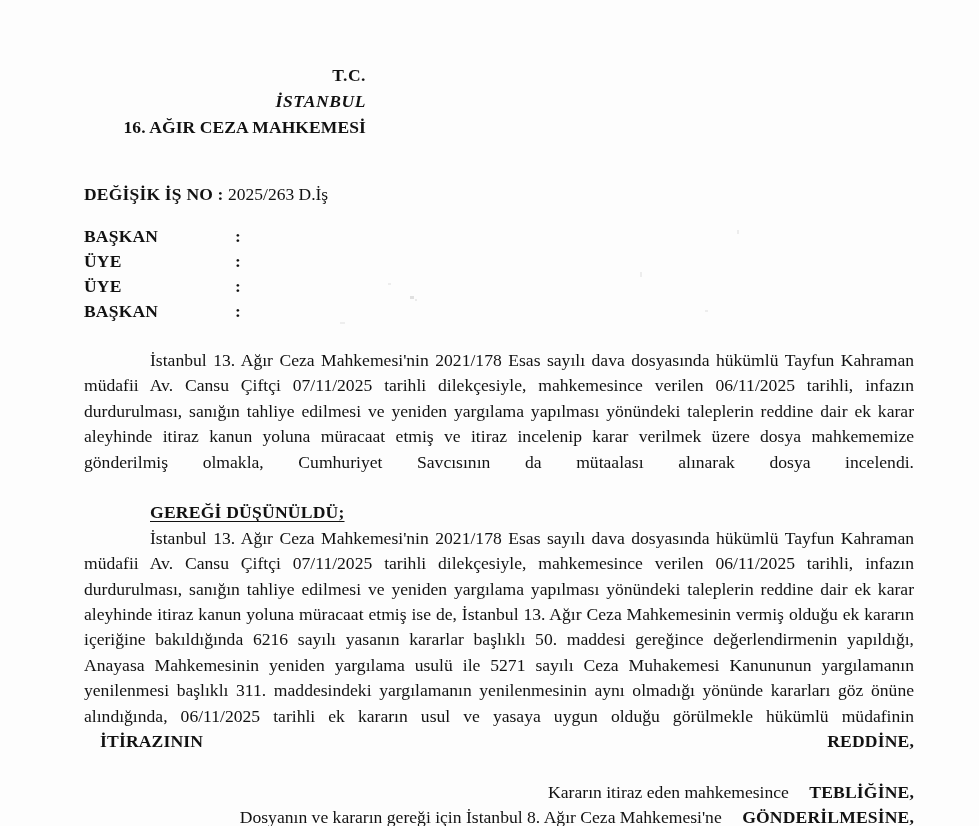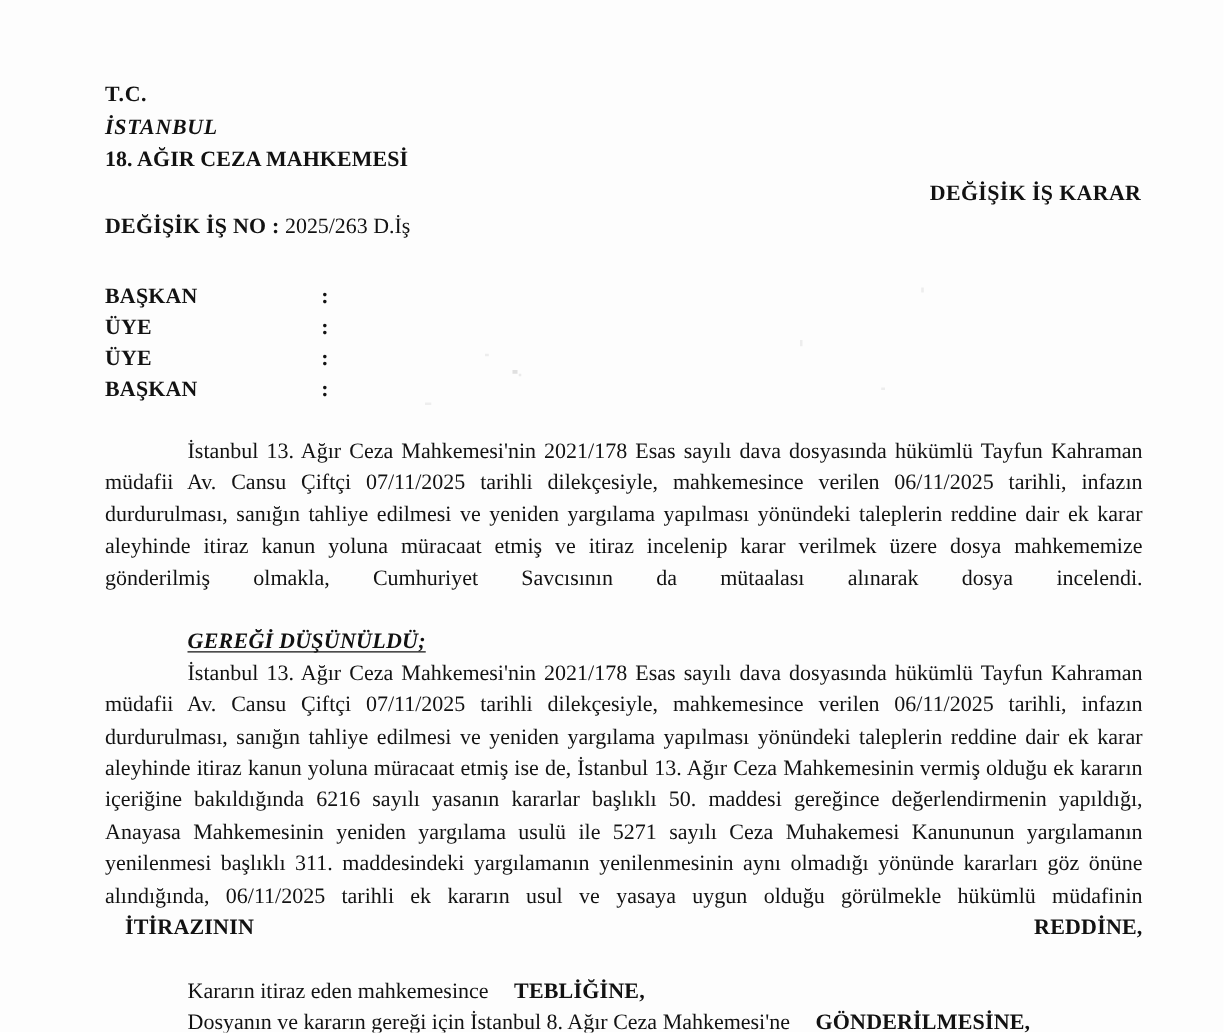--- a/index.html
+++ b/index.html
@@ -32,21 +32,21 @@
     opacity: .55;
     pointer-events: none;
   }
 
   
   .court-header {
     position: absolute;
     left: 84px;
     top: 62px;
     width: 282px;
-    text-align: left;
+    text-align: right;
     font-weight: bold;
     font-size: 17.5px;
     line-height: 26px;
     letter-spacing: .2px;
   }
   .court-header .line-tc { letter-spacing: .5px; }
   .court-header .line-city { letter-spacing: .6px; font-style: italic; }
   .court-header .line-court { letter-spacing: .1px; white-space: nowrap; }
 
   .decision-kind {
@@ -55,21 +55,21 @@
     top: 144px;
     font-weight: bold;
     font-size: 17.5px;
     letter-spacing: .3px;
     white-space: nowrap;
   }
 
   .case-no {
     position: absolute;
     left: 84px;
-    top: 170px;
+    top: 184px;
     font-size: 17.5px;
     white-space: nowrap;
   }
   .case-no .lbl {
     font-weight: bold;
     letter-spacing: .2px;
   }
   .case-no .val {
     font-weight: normal;
   }
@@ -80,21 +80,20 @@
     left: 84px;
     top: 224px;
     font-size: 17.5px;
   }
   .roster-row {
     display: flex;
     align-items: flex-start;
     height: 25px;
     line-height: 25px;
     white-space: nowrap;
-    gap: 22px;
   }
   .roster-role {
     display: inline-block;
     width: 151px;
     font-weight: bold;
     letter-spacing: .2px;
   }
   .roster-sep {
     display: inline-block;
     width: 16px;
@@ -129,58 +128,56 @@
     margin: 0;
     text-indent: 66px;
     text-align: left;
     font-weight: bold;
     letter-spacing: .2px;
   }
   .section-head span {
     text-decoration: underline;
     text-underline-offset: 2.5px;
     text-decoration-thickness: 1.4px;
-    font-style: italic;
   }
 
   b.strong {
     font-weight: bold;
     letter-spacing: .15px;
     margin-left: 16px;
   }
 
   
   .para::after {
     content: "";
     display: inline-block;
     width: 100%;
   }
   .para.nojustify::after { display: none; }
-  .para.nojustify { text-align: left; }
+  .para.nojustify { text-align: right; }
 </style>
 </head>
 <body>
 
 <div class="page">
 
   <div class="speck" style="left:410px; top:296px; width:4px; height:3px;"></div>
   <div class="speck" style="left:415px; top:299px; width:2px; height:2px; opacity:.35;"></div>
   <div class="speck" style="left:388px; top:283px; width:3px; height:2px; opacity:.3;"></div>
   <div class="speck" style="left:640px; top:272px; width:2px; height:5px; opacity:.3;"></div>
   <div class="speck" style="left:737px; top:230px; width:2px; height:4px; opacity:.3;"></div>
   <div class="speck" style="left:705px; top:310px; width:3px; height:2px; opacity:.3;"></div>
   <div class="speck" style="left:340px; top:322px; width:5px; height:2px; opacity:.28;"></div>
 
   <div class="court-header">
     <div class="line-tc">T.C.</div>
     <div class="line-city">İSTANBUL</div>
-    <div class="line-court">18. AĞIR CEZA MAHKEMESİ</div>
-  </div>
-
-  <div class="decision-kind">DEĞİŞİK İŞ KARAR</div>
+    <div class="line-court">16. AĞIR CEZA MAHKEMESİ</div>
+  </div>
+
 
   <div class="case-no">
     <span class="lbl">DEĞİŞİK İŞ NO :</span>
     <span class="val">2025/263 D.İş</span>
   </div>
 
   <div class="roster">
 
     <div class="roster-row">
       <span class="roster-role">BAŞKAN</span>

